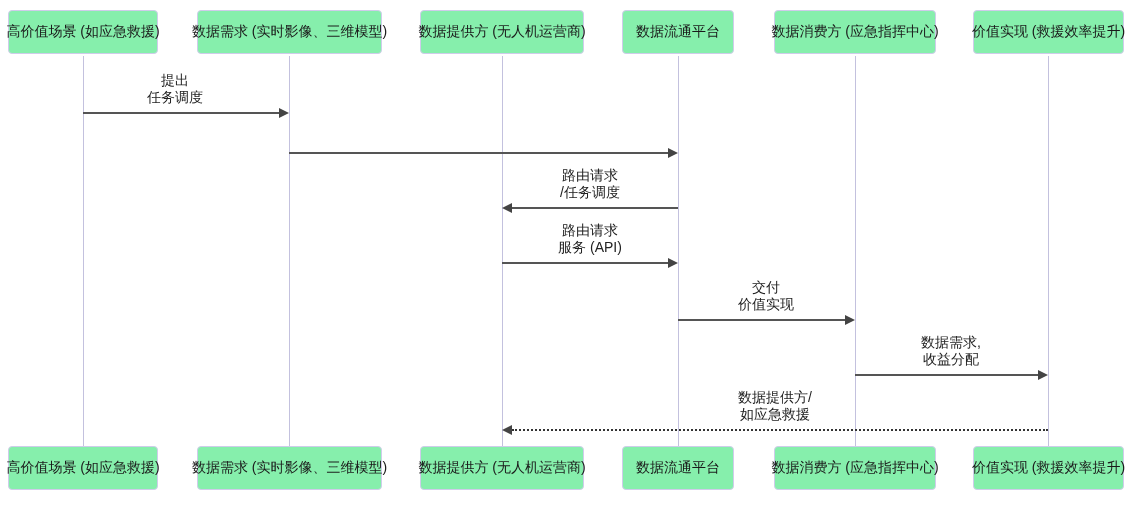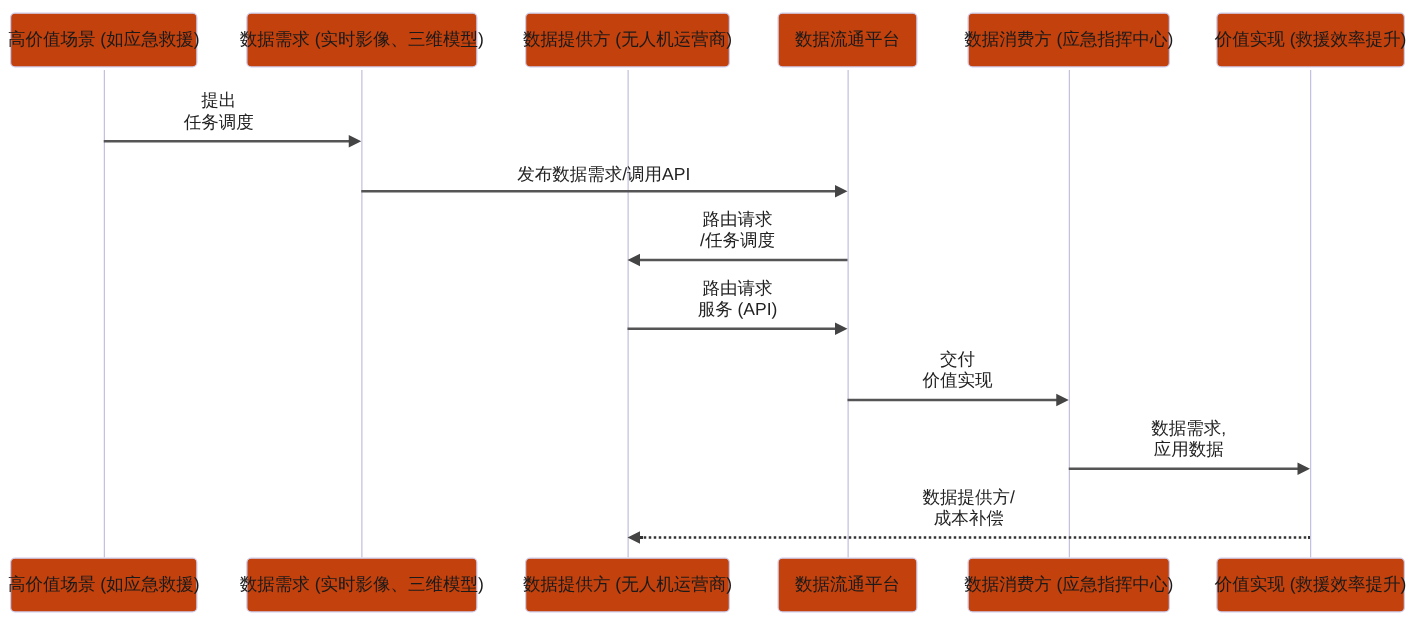--- a/index.html
+++ b/index.html
@@ -11,21 +11,21 @@
   #canvas {
     position: relative;
     width: 1133px;
     height: 506px;
     background: #ffffff;
     overflow: hidden;
   }
   .actor {
     position: absolute;
     height: 44px;
-    background: #c2410c;
+    background: #86efac;
     border: 1px solid #CFCCEA;
     border-radius: 4px;
     display: flex;
     align-items: center;
     justify-content: center;
     font-size: 14px;
     color: #1a1a1a;
     white-space: nowrap;
     box-sizing: border-box;
   }
@@ -91,23 +91,20 @@
   <div class="actor bottom" style="left:774px;width:162px">数据消费方 (应急指挥中心)</div>
   <div class="actor bottom" style="left:973px;width:151px">价值实现 (救援效率提升)</div>
 
   <div class="msg-label" style="left:175px;top:72px">
     <div>提出</div>
     <div>任务调度</div>
   </div>
   <div class="msg-line" style="left:83px;top:112px;width:197px"></div>
   <div class="arrowhead right" style="left:279px;top:108px"></div>
 
-  <div class="msg-label" style="left:483px;top:131px">
-    <div>发布数据需求/调用API</div>
-  </div>
   <div class="msg-line" style="left:289px;top:152px;width:380px"></div>
   <div class="arrowhead right" style="left:668px;top:148px"></div>
 
   <div class="msg-label" style="left:590px;top:167px">
     <div>路由请求</div>
     <div>/任务调度</div>
   </div>
   <div class="msg-line" style="left:512px;top:207px;width:166px"></div>
   <div class="arrowhead left" style="left:502px;top:203px"></div>
 
@@ -120,25 +117,25 @@
 
   <div class="msg-label" style="left:766px;top:279px">
     <div>交付</div>
     <div>价值实现</div>
   </div>
   <div class="msg-line" style="left:678px;top:319px;width:168px"></div>
   <div class="arrowhead right" style="left:845px;top:315px"></div>
 
   <div class="msg-label" style="left:951px;top:334px">
     <div>数据需求,</div>
-    <div>应用数据</div>
+    <div>收益分配</div>
   </div>
   <div class="msg-line" style="left:855px;top:374px;width:184px"></div>
   <div class="arrowhead right" style="left:1038px;top:370px"></div>
 
   <div class="msg-label" style="left:775px;top:389px">
     <div>数据提供方/</div>
-    <div>成本补偿</div>
+    <div>如应急救援</div>
   </div>
   <div class="msg-line dotted" style="left:512px;top:429px;width:536px"></div>
   <div class="arrowhead left" style="left:502px;top:425px"></div>
 
 </div>
 
 </body></html>

